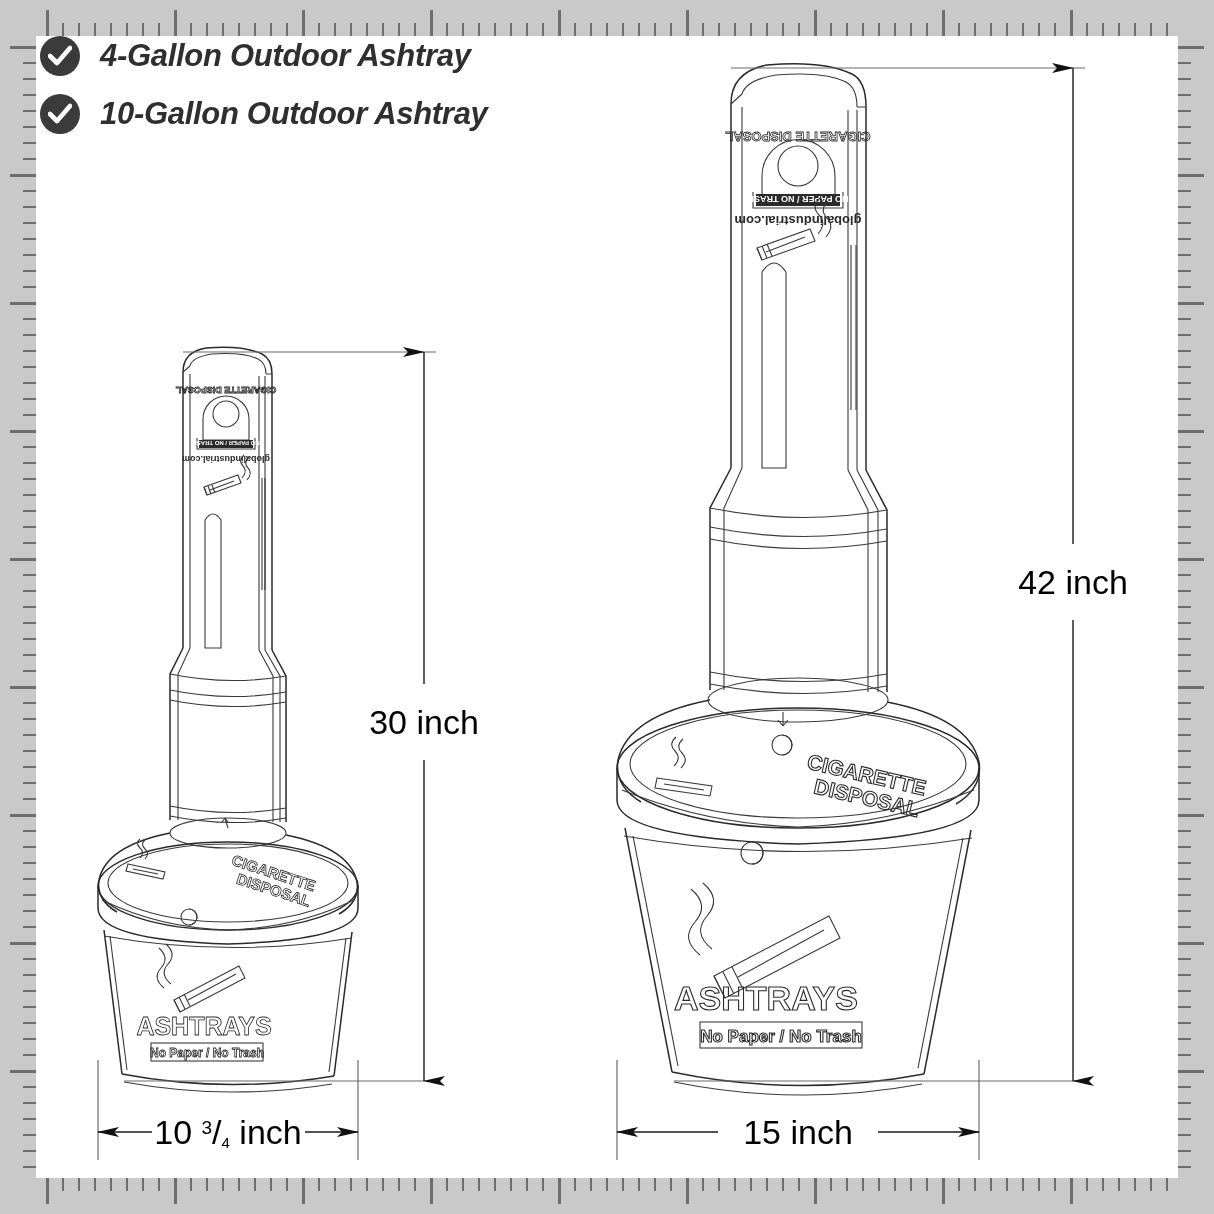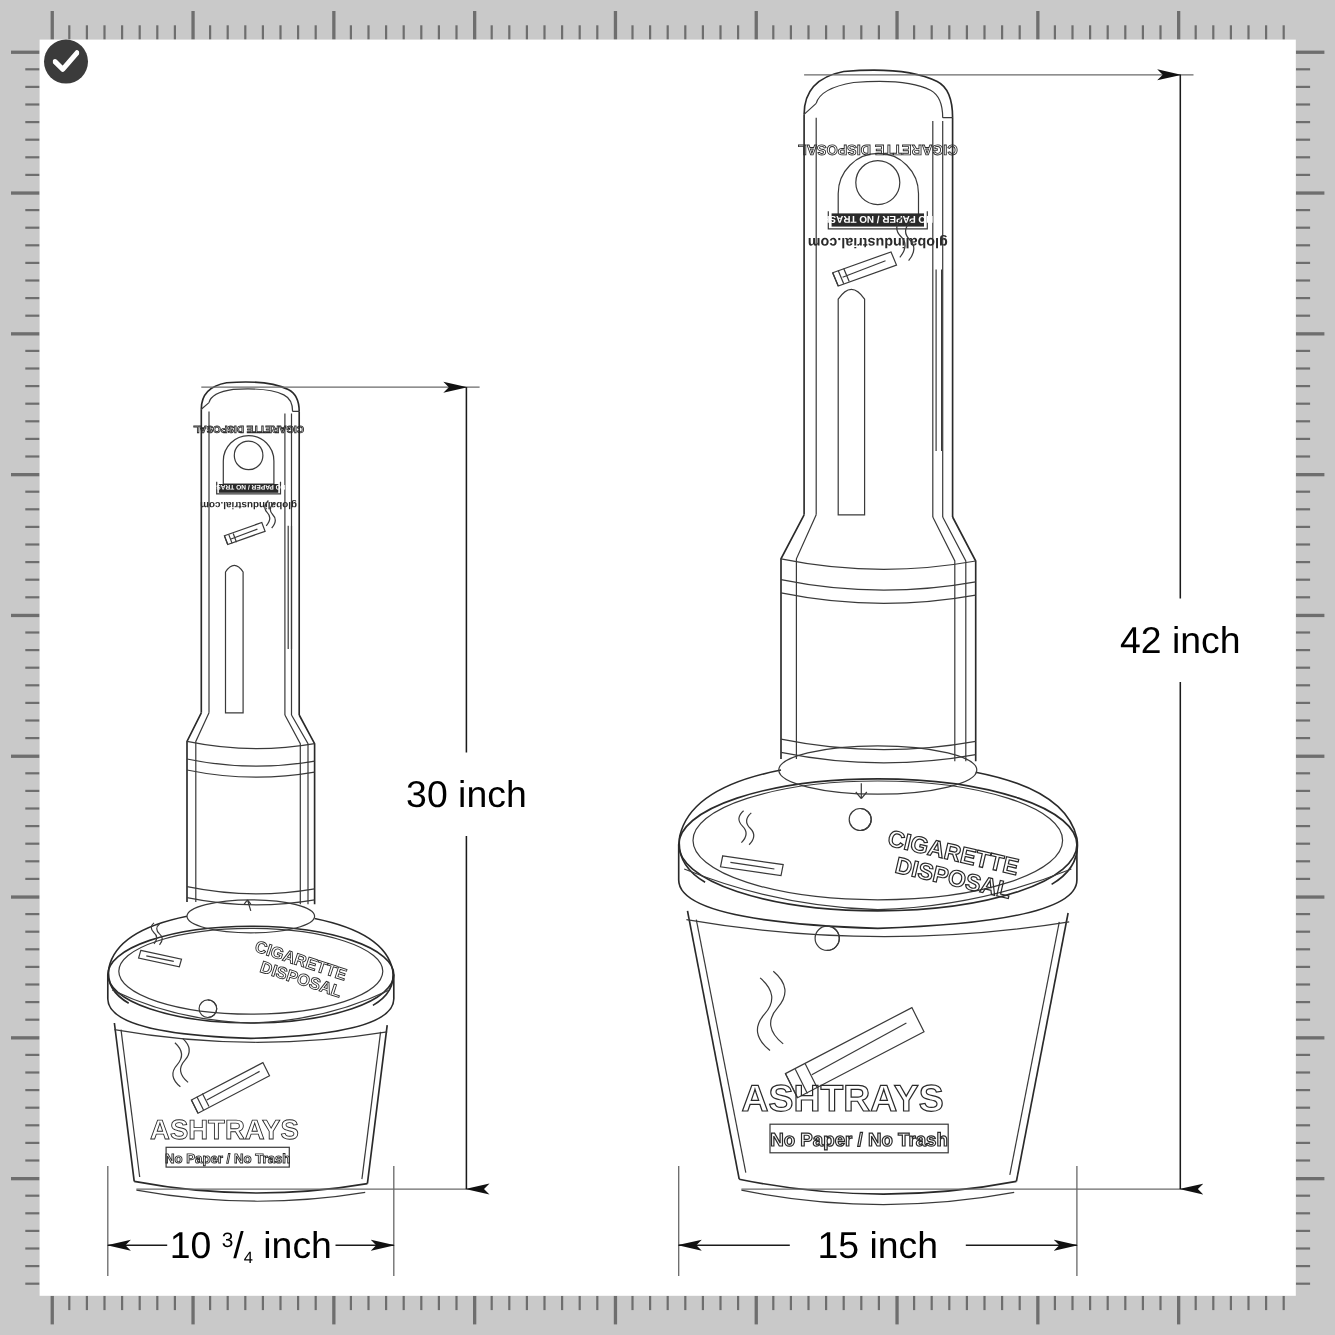--- a/index.html
+++ b/index.html
@@ -362,20 +362,29 @@
 
   <div class="canvas"></div>
 
   <div class="checklist">
     <div class="check-row">
       <span class="check-badge">
         <svg width="24" height="22" viewBox="0 0 24 22">
           <path d="M2 11 L9 18 L22 3" stroke="#ffffff" stroke-width="4.6" fill="none" stroke-linecap="round" stroke-linejoin="round"></path>
         </svg>
       </span>
+      <span class="check-label">4-Gallon Outdoor Ashtray</span>
+    </div>
+    <div class="check-row">
+      <span class="check-badge">
+        <svg width="24" height="22" viewBox="0 0 24 22">
+          <path d="M2 11 L9 18 L22 3" stroke="#ffffff" stroke-width="4.6" fill="none" stroke-linecap="round" stroke-linejoin="round"></path>
+        </svg>
+      </span>
+      <span class="check-label">10-Gallon Outdoor Ashtray</span>
     </div>
   </div>
 
   <svg id="drawing" width="1214" height="1214" viewBox="0 0 1214 1214">
 
     <defs>
       <marker id="arrUp" markerWidth="14" markerHeight="22" refX="7" refY="1" orient="auto" markerUnits="userSpaceOnUse">
         <path d="M7 0 L12 22 L7 17 L2 22 Z" fill="#111"></path>
       </marker>
       <marker id="arrDn" markerWidth="14" markerHeight="22" refX="7" refY="21" orient="auto" markerUnits="userSpaceOnUse">

